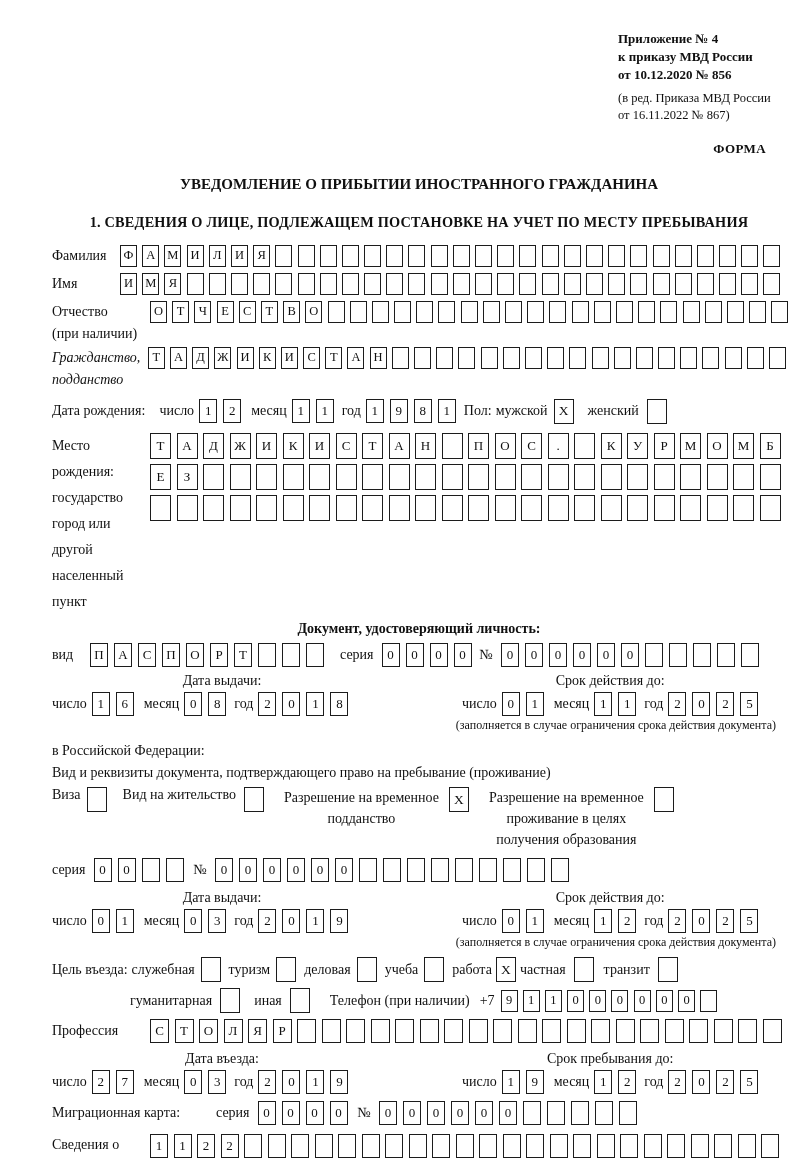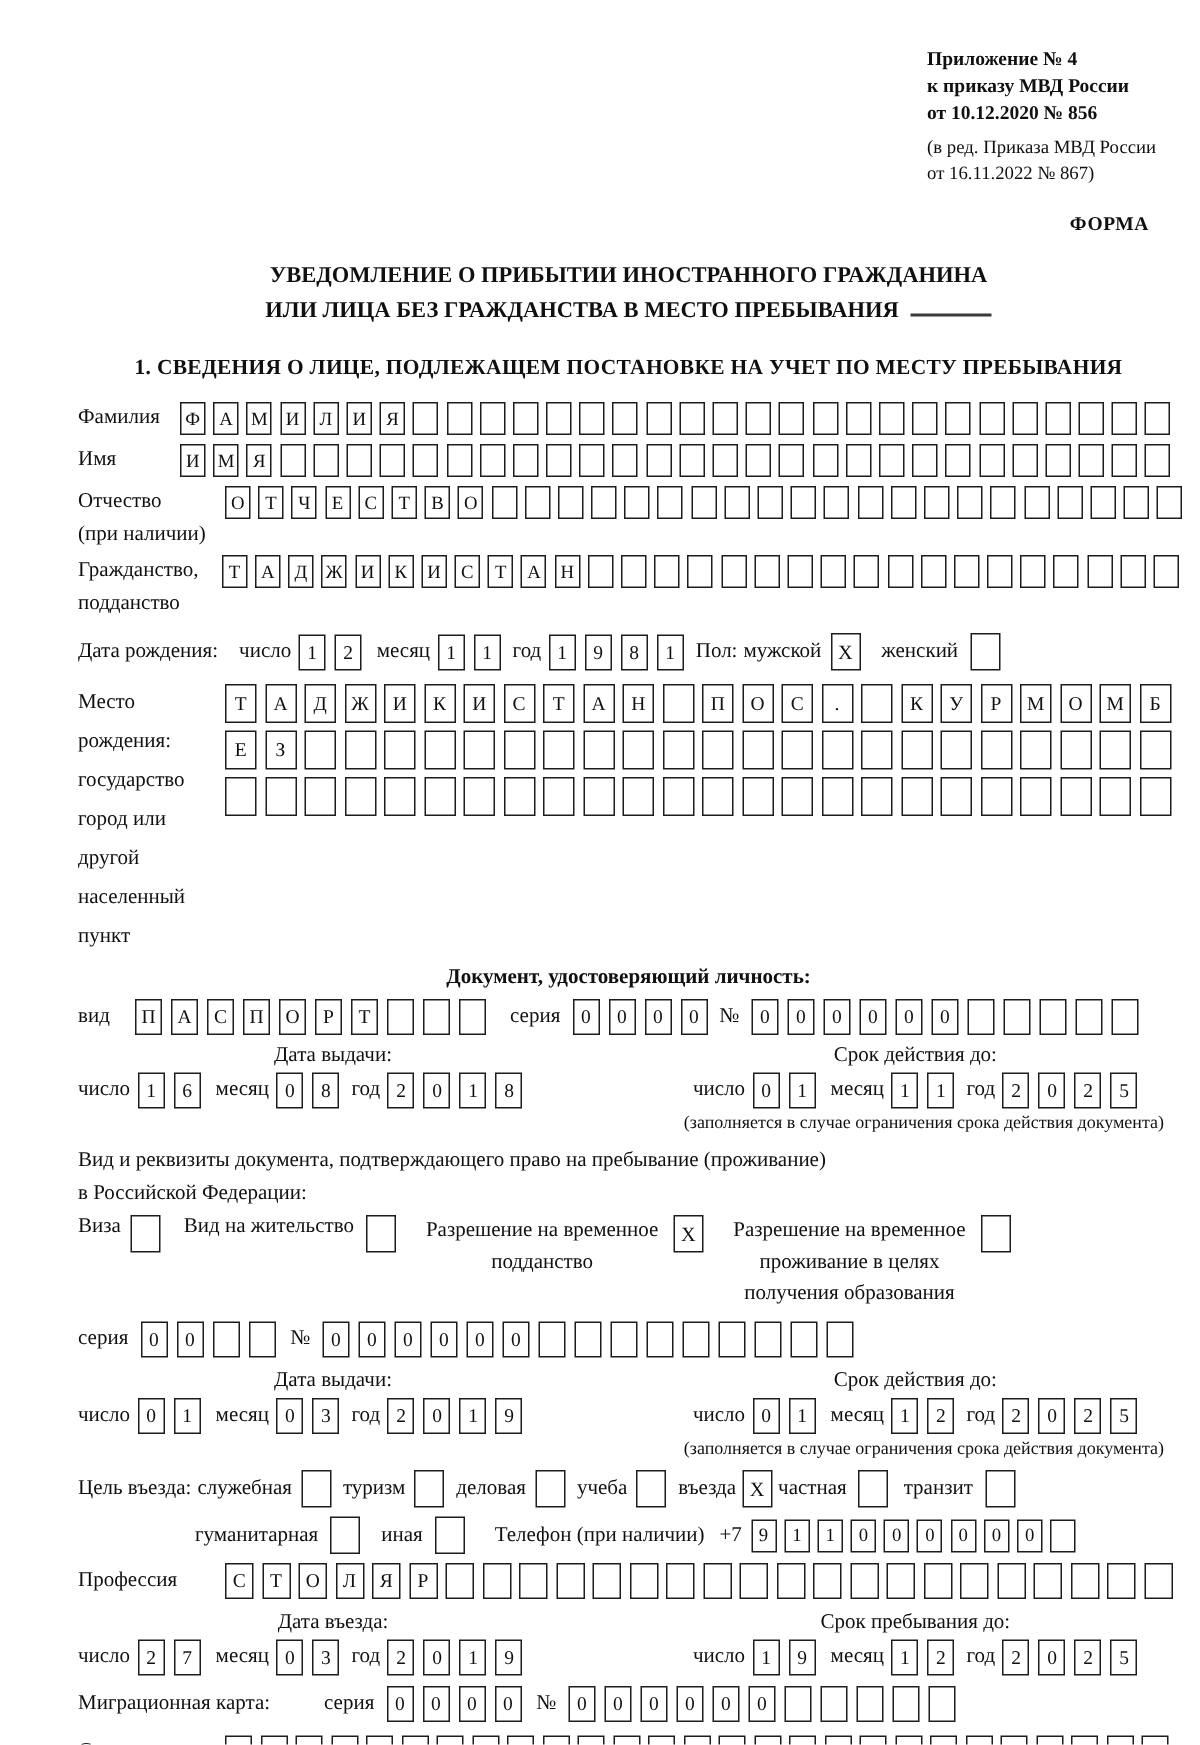--- a/index.html
+++ b/index.html
@@ -15,21 +15,21 @@
   .forma{font-weight:bold;text-align:right;padding-right:20px;margin-top:16px;font-size:13px;letter-spacing:.4px;}
   .title{text-align:center;font-weight:bold;font-size:15px;margin-top:16px;line-height:1.55;}
   .blank{display:inline-block;width:54px;border-bottom:2.2px solid #3a3a3a;height:4px;margin-left:8px;}
   .sec-heading{text-align:center;font-weight:bold;font-size:14.3px;margin-top:18px;margin-bottom:14px;letter-spacing:.2px;}
 
   
   .frow{display:flex;align-items:center;margin-bottom:6px;}
   .frow.top{align-items:flex-start;justify-content:space-between;}
   .lbl{flex:none;}
   .w68{width:68px;flex:none;}
-  .w81{width:81px;flex:none;}
+  .w81{width:81px;flex:none;font-style:italic;}
   .w98{width:98px;flex:none;}
   .lbl-stack{flex:none;}
   .lbl-stack div{line-height:22px;}
   .cells{display:inline-flex;flex:none;}
   .cell{flex:none;display:flex;align-items:center;justify-content:center;border:1.6px solid #1c1c1c;box-sizing:border-box;background:#fff;font-size:12.5px;}
   .cells-s{gap:5.2px;}  .cells-s .cell{width:17px;height:22px;}
   .cells-m{gap:5.5px;}  .cells-m .cell{width:21px;height:26px;font-size:13px;}
   .cells-d{gap:6px;}    .cells-d .cell{width:18px;height:24px;font-size:13px;}
   .cells-p{gap:5.5px;}  .cells-p .cell{width:19px;height:24px;font-size:13px;}
   .cells-r{gap:5.5px;}  .cells-r .cell{width:18px;height:24px;font-size:13px;}
@@ -76,21 +76,20 @@
     <div>от 10.12.2020 № 856</div>
   </div>
   <div class="revision">
     <div>(в ред. Приказа МВД России</div>
     <div>от 16.11.2022 № 867)</div>
   </div>
   <div class="forma">ФОРМА</div>
 
   <div class="title">
     <div>УВЕДОМЛЕНИЕ О ПРИБЫТИИ ИНОСТРАННОГО ГРАЖДАНИНА</div>
-    <div><span>ИЛИ ЛИЦА БЕЗ ГРАЖДАНСТВА В МЕСТО ПРЕБЫВАНИЯ</span><span class="blank"></span></div>
   </div>
 
   <div class="sec-heading">1. СВЕДЕНИЯ О ЛИЦЕ, ПОДЛЕЖАЩЕМ ПОСТАНОВКЕ НА УЧЕТ ПО МЕСТУ ПРЕБЫВАНИЯ</div>
 
   <div class="frow">
     <span class="lbl w68">Фамилия</span>
     <span class="cells cells-s">
         <span class="cell">Ф</span>
         <span class="cell">А</span>
         <span class="cell">М</span>
@@ -438,22 +437,22 @@
             <span class="cell">0</span>
             <span class="cell">2</span>
             <span class="cell">5</span>
           </span>
       </div>
     </div>
   </div>
   <div class="date-note">(заполняется в случае ограничения срока действия документа)</div>
 
   <div class="intro">
+    <div>в Российской Федерации:</div>
     <div>Вид и реквизиты документа, подтверждающего право на пребывание (проживание)</div>
-    <div>в Российской Федерации:</div>
   </div>
 
   <div class="frow opts-row">
     <span class="opt-lbl mr6">Виза</span>
     <span class="checkbox"></span>
     <span class="opt-lbl ml16 mr8">Вид на жительство</span>
     <span class="checkbox"></span>
     <span class="opt-block ml20">
       <span class="opt-lines">
         <div>Разрешение на временное</div>
@@ -550,21 +549,21 @@
   <div class="frow">
     <span class="lbl mr4">Цель въезда:</span>
     <span class="opt-lbl ml4 mr6">служебная</span>
     <span class="checkbox"></span>
     <span class="opt-lbl ml8 mr6">туризм</span>
     <span class="checkbox"></span>
     <span class="opt-lbl ml8 mr6">деловая</span>
     <span class="checkbox"></span>
     <span class="opt-lbl ml8 mr6">учеба</span>
     <span class="checkbox"></span>
-    <span class="opt-lbl ml8">въезда</span>
+    <span class="opt-lbl ml8">работа</span>
     <span class="checkbox ml4">X</span>
     <span class="opt-lbl ml4 mr8">частная</span>
     <span class="checkbox"></span>
     <span class="opt-lbl ml10 mr8">транзит</span>
     <span class="checkbox"></span>
   </div>
 
   <div class="frow" style="padding-left:78px;">
     <span class="opt-lbl mr8">гуманитарная</span>
     <span class="checkbox"></span>

